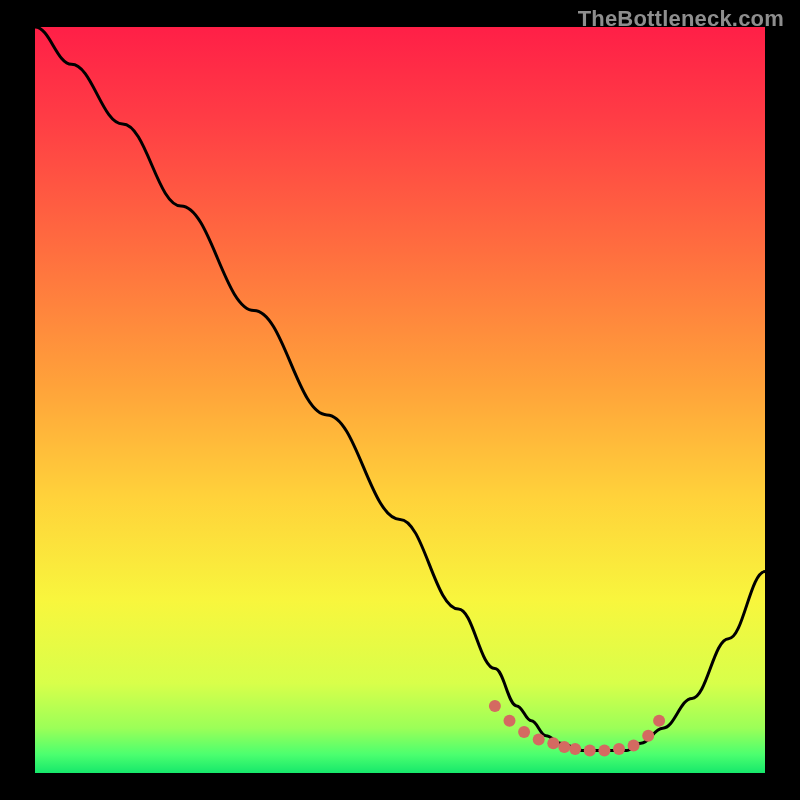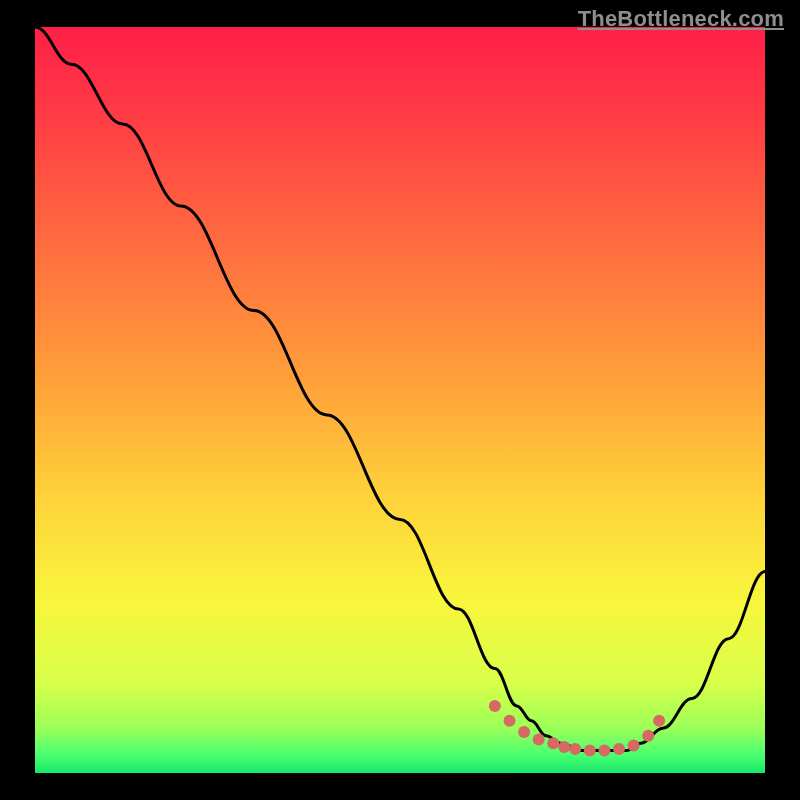--- a/index.html
+++ b/index.html
@@ -40,21 +40,20 @@
   }
   .watermark {
     position: absolute;
     top: 6px;
     right: 16px;
     font-family: Arial, Helvetica, sans-serif;
     font-size: 22px;
     font-weight: 600;
     color: #8e8e8e;
     letter-spacing: 0.2px;
-    text-decoration: underline;
   }
 </style>
 </head>
 <body>
 
 <div class="frame">
   <div class="plot">
     <svg class="gradient-bg" viewBox="0 0 730 746" preserveAspectRatio="none">
       <defs>
         <linearGradient id="grad" x1="0" y1="0" x2="0" y2="1">

